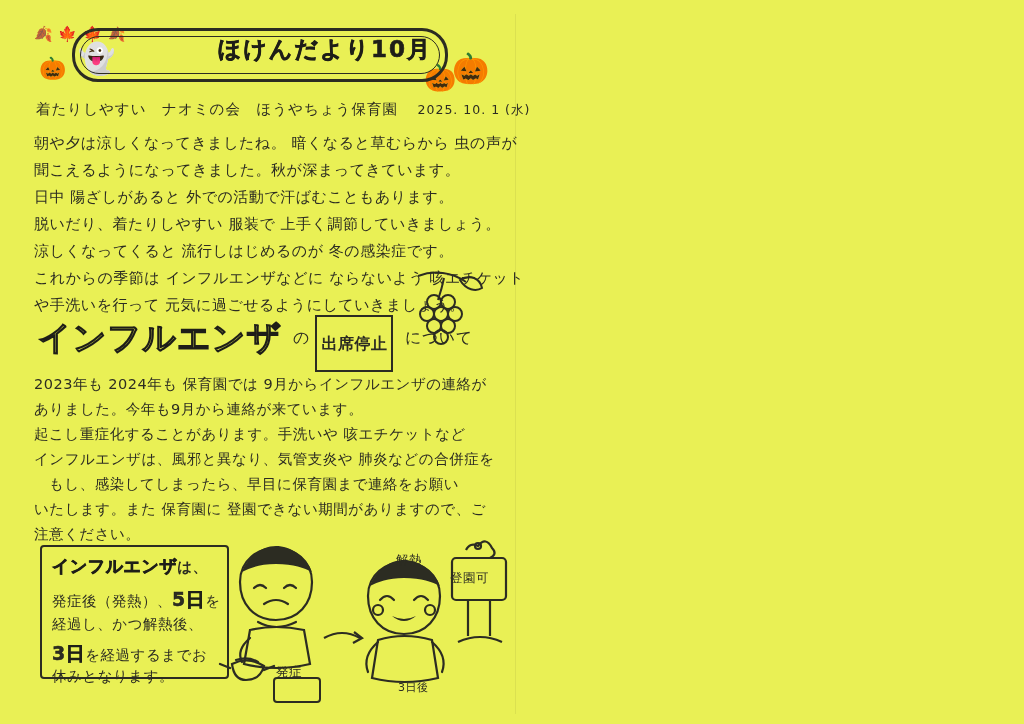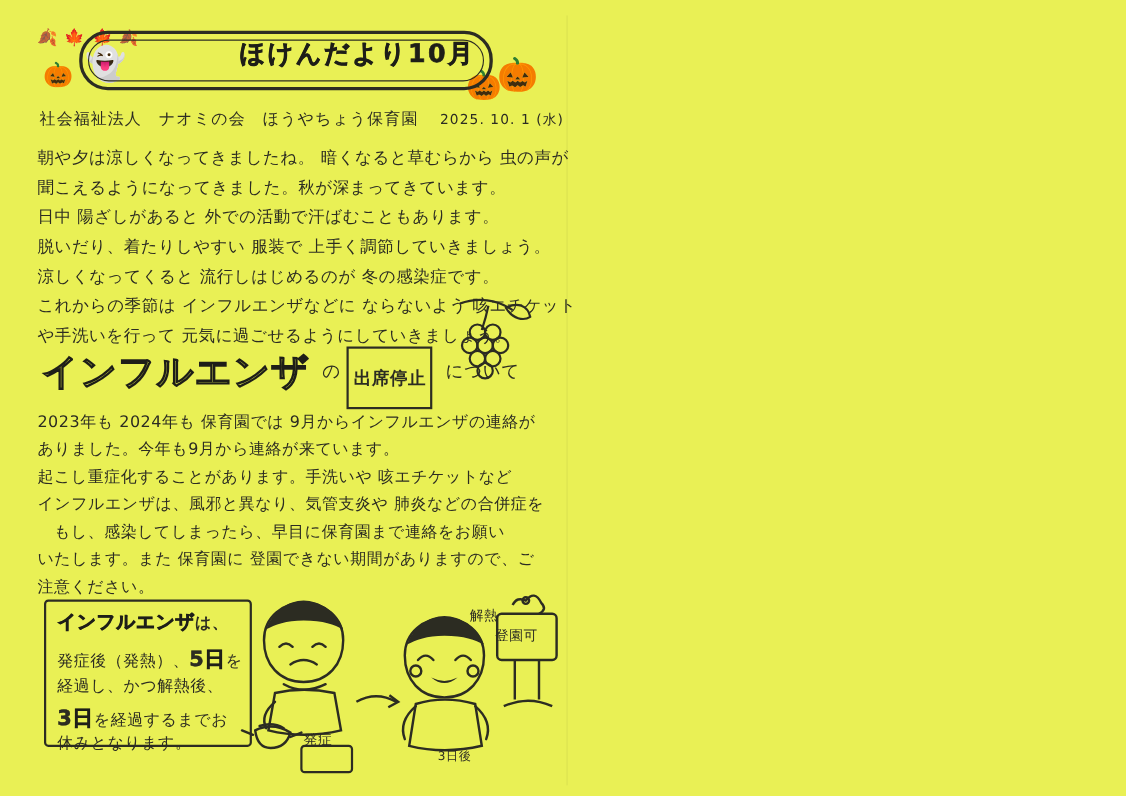--- a/index.html
+++ b/index.html
@@ -203,21 +203,21 @@
       <span class="leaf2">🍁</span>
       <span class="leaf3">🍁</span>
       <span class="leaf4">🍂</span>
       <span class="pumpkin pumpkin2">🎃</span>
       <span class="pumpkin pumpkin3">🎃</span>
       <div class="banner-plate"></div>
       <div class="banner-text">ほけんだより10月</div>
     </div>
 
     <div class="org-line">
-      <span>社会福祉法人　ナオミの会　ほうやちょう保育園</span>
+      <span>着たりしやすい　ナオミの会　ほうやちょう保育園</span>
       <span class="date">2025. 10. 1 (水)</span>
     </div>
 
     <div class="greeting">
       <div>朝や夕は涼しくなってきましたね。 暗くなると草むらから 虫の声が</div>
       <div>聞こえるようになってきました。秋が深まってきています。</div>
       <div>日中 陽ざしがあると 外での活動で汗ばむこともあります。</div>
       <div>脱いだり、着たりしやすい 服装で 上手く調節していきましょう。</div>
       <div>涼しくなってくると 流行しはじめるのが 冬の感染症です。</div>
       <div>これからの季節は インフルエンザなどに ならないよう 咳エチケット</div>
@@ -318,21 +318,21 @@
         <g fill="none" stroke="#2c2c22" stroke-width="2.2">
           <rect x="224" y="20" width="54" height="42" rx="4"></rect>
           <path d="M240,62 l0,36 M262,62 l0,36"></path>
           <path d="M230,104 q22,-10 44,0"></path>
           <path d="M238,12 q4,-8 12,-4 q8,-10 14,2 q6,6 -2,10"></path>
           <circle cx="250" cy="8" r="3"></circle>
         </g>
       </svg>
     </div>
     <div class="label-sm" style="left:276px; top:662px;">発症</div>
-    <div class="label-sm" style="left:427px; top:550px;">解熱</div>
+    <div class="label-sm" style="left:396px; top:550px;">解熱</div>
     <div class="arrow-label" style="left:398px; top:645px;">3日後</div>
     <div class="label-sm" style="left:450px; top:568px;">登園可</div>
 
   </div>
 
   <div class="col-right">
 
     
 
     

